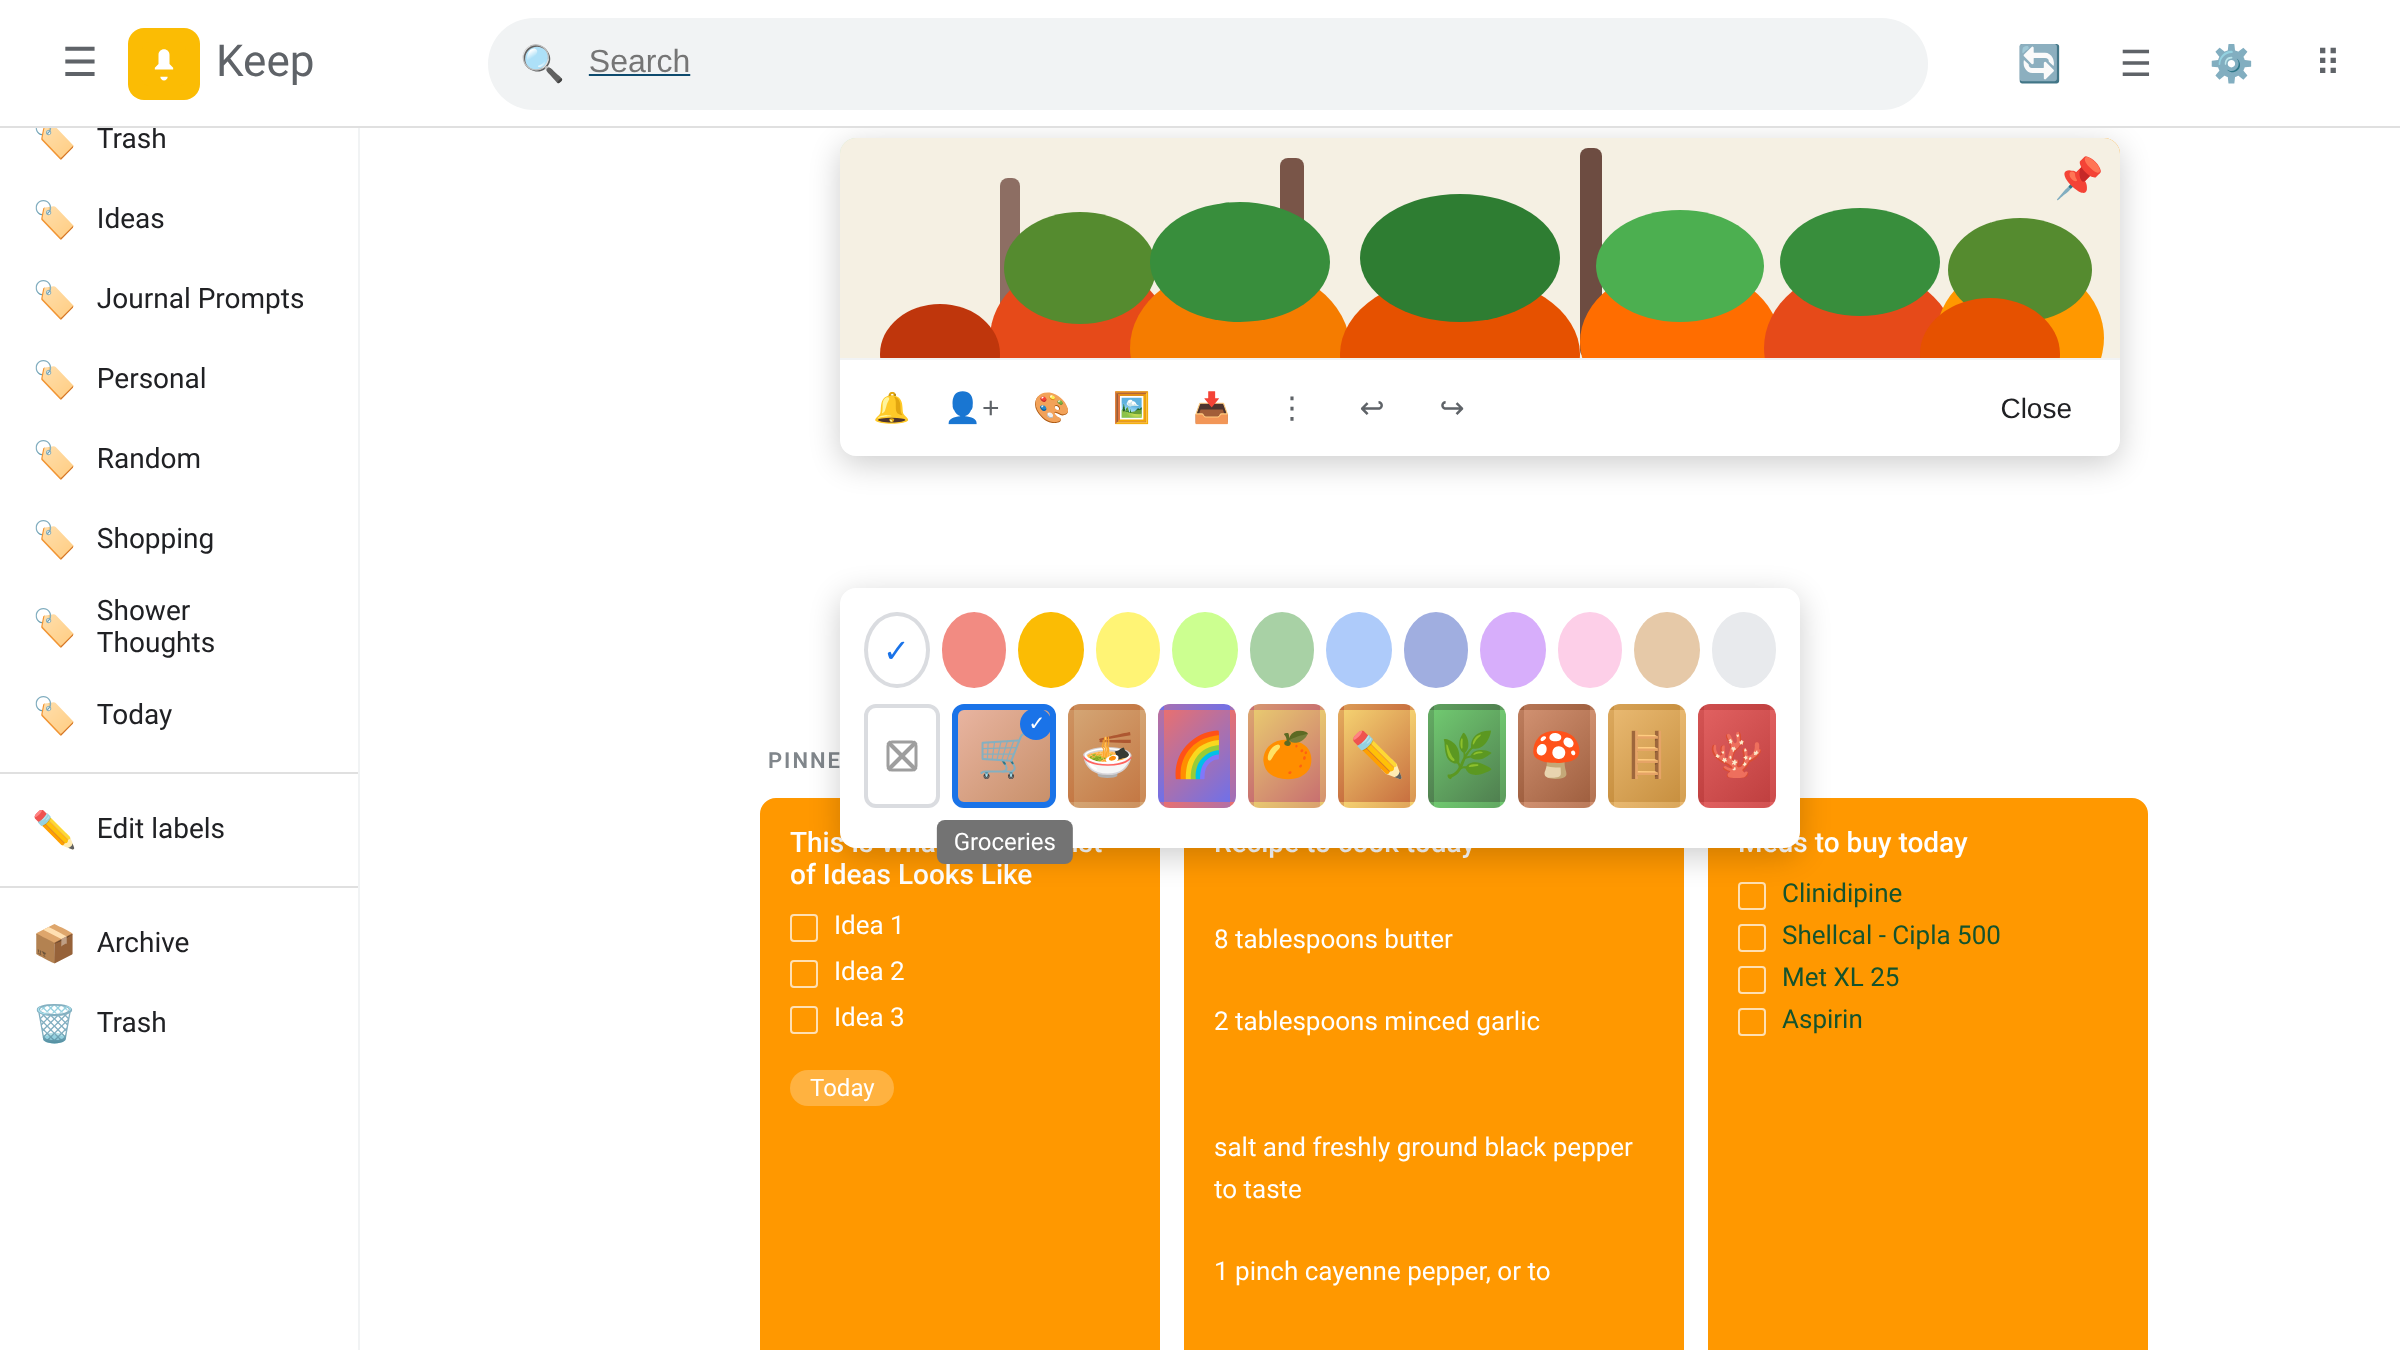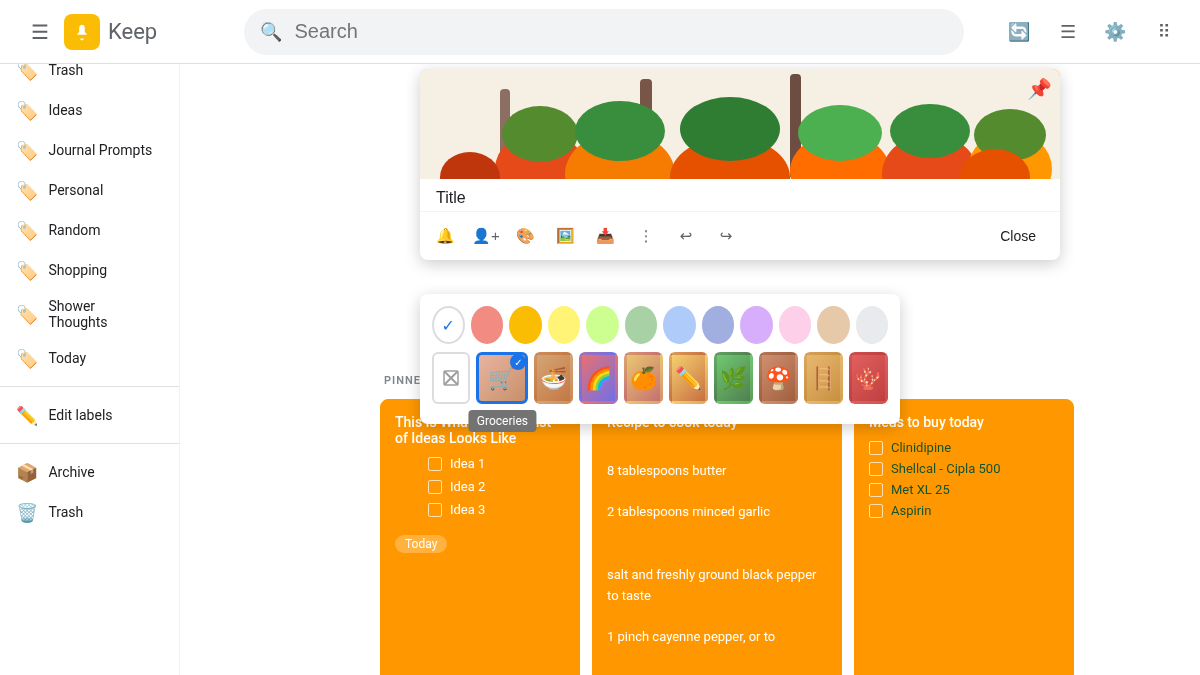--- a/index.html
+++ b/index.html
@@ -69,24 +69,25 @@
       border-radius: 24px;
       display: flex;
       align-items: center;
       padding: 0 16px;
       height: 46px;
       gap: 12px;
     }
     .search-bar input {
       border: none;
       background: transparent;
-      font-size: 20px;
+      font-size: 16px;
       outline: none;
       flex: 1;
       color: #0c4a6e;
+      text-decoration: underline;
     }
     .header-actions {
       margin-left: auto;
       display: flex;
       align-items: center;
       gap: 8px;
     }
     .icon-btn {
       width: 40px;
       height: 40px;
@@ -274,21 +275,21 @@
       border: 1px solid #e0e0e0;
       padding: 14px;
       cursor: pointer;
       position: relative;
     }
     .note-card.orange { background: #ff9800; border-color: #ff9800; color: #fff; }
     .note-card-title { font-size: 14px; font-weight: 500; margin-bottom: 10px; color: #202124; }
     .note-card.orange .note-card-title { color: #fff; }
     .note-card-body { font-size: 13px; color: #3c4043; }
     .note-card.orange .note-card-body { color: #fff; }
-    .checkbox-item { display: flex; align-items: flex-start; gap: 8px; margin-bottom: 8px; font-size: 13px; margin-left: 33px; }
+    .checkbox-item { display: flex; align-items: flex-start; gap: 8px; margin-bottom: 8px; font-size: 13px; }
     .recipe-card { width: 250px; }
     .meds-card { width: 230px; }
     .checklist-item { display: flex; align-items: flex-start; gap: 8px; margin-bottom: 6px; font-size: 13px; color: #14532d; }
     .check-box { width: 14px; height: 14px; border: 1.5px solid rgba(255,255,255,0.7); border-radius: 2px; flex-shrink: 0; margin-top: 1px; }
 
     
     .img-groceries { background: linear-gradient(135deg, #e8b4a0, #c8906a); }
     .img-food { background: linear-gradient(135deg, #f4c2a1, #e8956a); }
     .img-rainbow { background: linear-gradient(135deg, #e87070, #70b0e8, #70e870); }
     .img-fruit { background: linear-gradient(135deg, #e8c870, #c87070); }
@@ -408,23 +409,20 @@
         <ellipse cx="200" cy="62" rx="45" ry="30" fill="#388e3c"></ellipse>
         <ellipse cx="310" cy="60" rx="50" ry="32" fill="#2e7d32"></ellipse>
         <ellipse cx="420" cy="64" rx="42" ry="28" fill="#4caf50"></ellipse>
         <ellipse cx="510" cy="62" rx="40" ry="27" fill="#388e3c"></ellipse>
         <ellipse cx="590" cy="66" rx="36" ry="26" fill="#558b2f"></ellipse>
 
         <ellipse cx="50" cy="108" rx="30" ry="25" fill="#bf360c"></ellipse>
         <ellipse cx="575" cy="108" rx="35" ry="28" fill="#e65100"></ellipse>
       </svg>
       <span class="note-pin">📌</span>
-    </div>
-    <div class="note-title-row">
-      <input class="note-title-input" placeholder="Title" value="Title" style="">
     </div>
     <div class="note-toolbar">
       <button class="toolbar-btn" title="Remind me">🔔</button>
       <button class="toolbar-btn" title="Collaborator">👤+</button>
       <button class="toolbar-btn" title="Change color">🎨</button>
       <button class="toolbar-btn" title="Add image">🖼️</button>
       <button class="toolbar-btn" title="Archive">📥</button>
       <button class="toolbar-btn" title="More">⋮</button>
       <button class="toolbar-btn" title="Undo">↩</button>
       <button class="toolbar-btn" title="Redo">↪</button>

